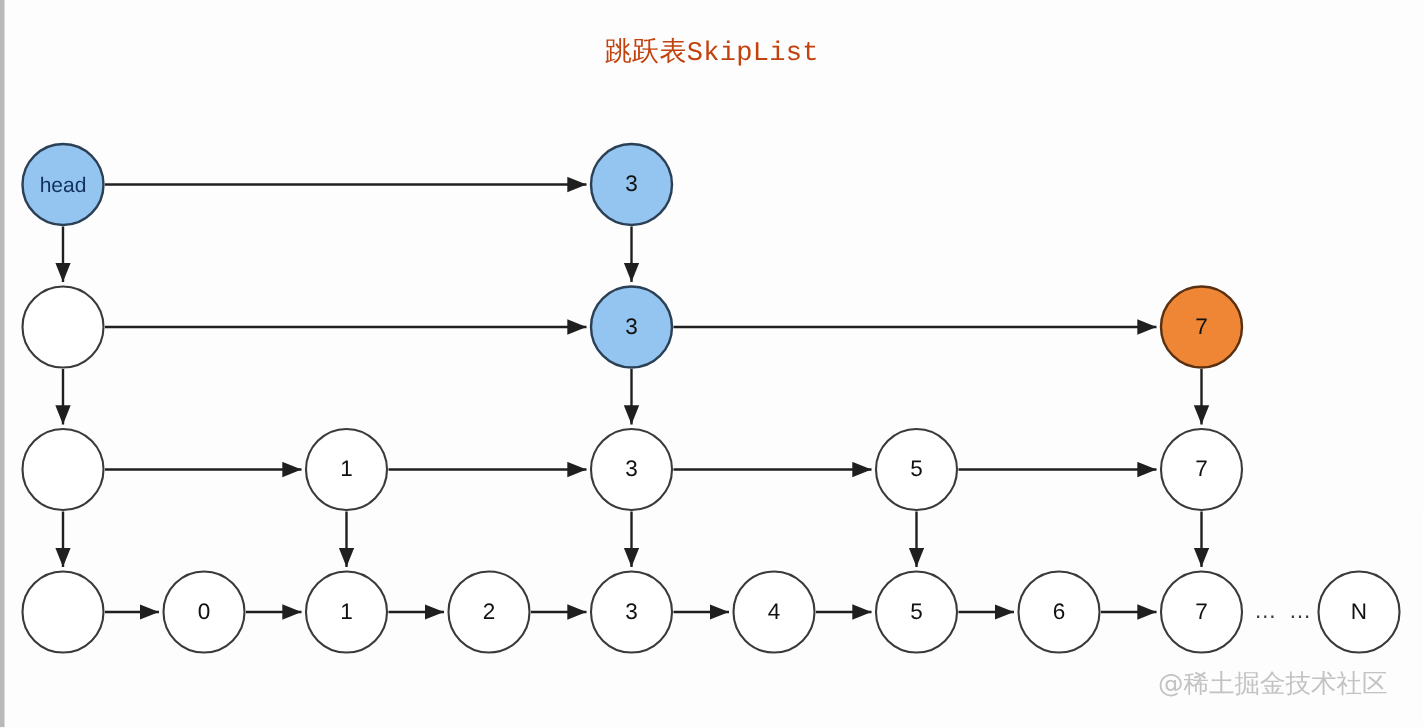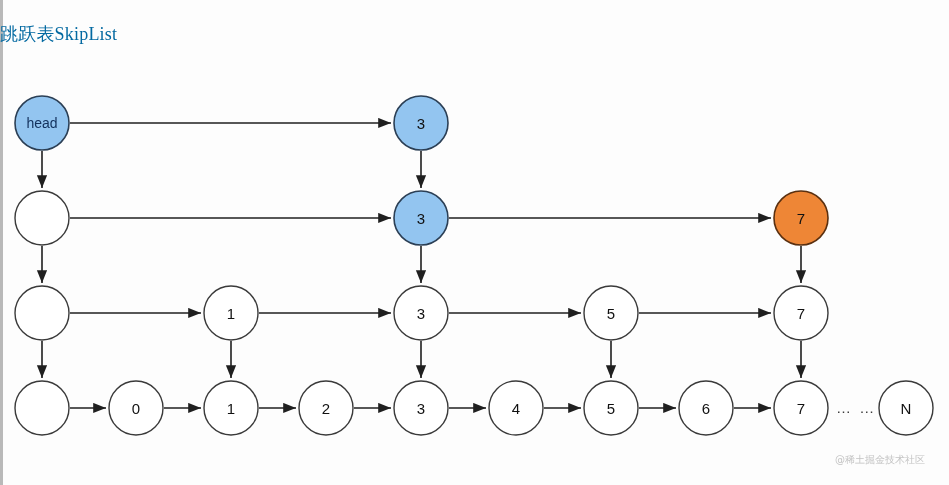--- a/index.html
+++ b/index.html
@@ -21,25 +21,25 @@
     top: 0;
     width: 3px;
     height: 485px;
     background: #b9b9b9;
   }
   #title {
     position: absolute;
     left: 0;
     top: 22px;
     width: 949px;
-    text-align: left;
+    text-align: center;
     font-size: 18px;
-    color: #0369a1;
+    color: #c2410c;
     letter-spacing: 0.2px;
-    font-family: Liberation Serif, serif;
+    font-family: Liberation Mono, monospace;
   }
   #svg-layer {
     position: absolute;
     left: 0;
     top: 0;
   }
   .node-label {
     font-size: 15px;
     fill: #111111;
     font-family: "Liberation Sans", "DejaVu Sans", sans-serif;
@@ -51,21 +51,21 @@
   .ellipsis-text {
     position: absolute;
     font-size: 15px;
     color: #3b3b3b;
     letter-spacing: 2px;
   }
   #watermark {
     position: absolute;
     right: 24px;
     bottom: 18px;
-    font-size: 10px;
+    font-size: 17px;
     color: #c3c3c3;
     font-family: "DejaVu Sans", "Liberation Sans", sans-serif;
   }
 </style>
 </head>
 <body>
 
 <div id="canvas">
 
   <div id="left-edge"></div>

